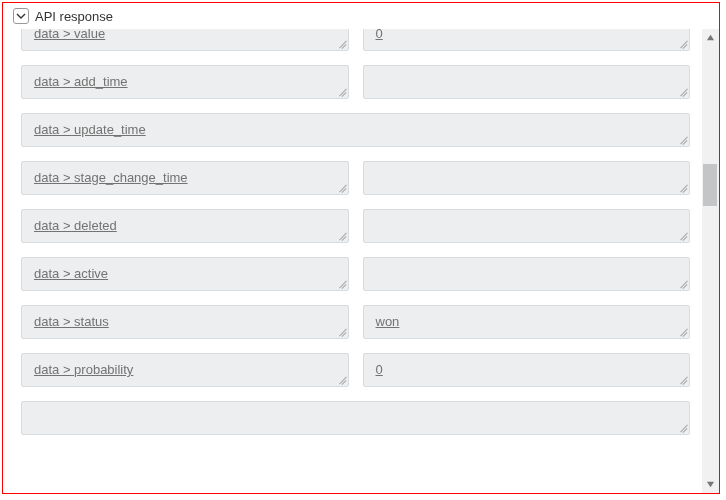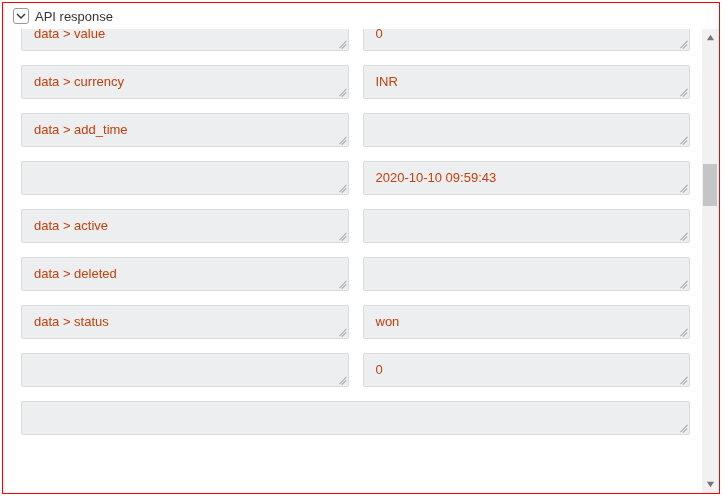--- a/index.html
+++ b/index.html
@@ -58,25 +58,26 @@
       gap: 14px;
       margin-bottom: 14px;
     }
     .row:first-child { margin-top: -12px; }
     .key-cell, .val-cell {
       background: #eceeef;
       border: 1px solid #d9dcde;
       border-radius: 2px;
       height: 34px;
       font-size: 13px;
-      color: #c2410c;
+      color: #737373;
       padding: 8px 12px;
       position: relative;
       overflow: hidden;
       white-space: nowrap;
+      text-decoration: underline;
     }
     .key-cell { flex: 1; }
     .val-cell { flex: 1; }
     .resize-handle {
       position: absolute;
       right: 2px;
       bottom: 1px;
       width: 9px;
       height: 9px;
       opacity: 0.55;
@@ -139,53 +140,52 @@
   </div>
 
   <div class="scroll-wrap">
     <div class="rows">
 
       <div class="row">
         <div class="key-cell"><span>data &gt; value</span><span class="resize-handle"></span></div>
         <div class="val-cell"><span>0</span><span class="resize-handle"></span></div>
       </div>
 
-      <div class="row">
-        <div class="key-cell"><span>data &gt; currency</span><span class="resize-handle"></span></div>
-        <div class="val-cell"><span>INR</span><span class="resize-handle"></span></div>
-      </div>
 
       <div class="row">
         <div class="key-cell"><span>data &gt; add_time</span><span class="resize-handle"></span></div>
         <div class="val-cell"><span class="resize-handle"></span></div>
       </div>
 
       <div class="row">
-        <div class="key-cell"><span class="resize-handle"></span></div>
-        <div class="val-cell"><span>2020-10-10 09:59:43</span><span class="resize-handle"></span></div>
-      </div>
-
+        <div class="key-cell"><span>data &gt; update_time</span><span class="resize-handle"></span></div>
+      </div>
+
+      <div class="row">
+        <div class="key-cell"><span>data &gt; stage_change_time</span><span class="resize-handle"></span></div>
+        <div class="val-cell"><span></span><span class="resize-handle"></span></div>
+      </div>
+
+      <div class="row">
+        <div class="key-cell"><span>data &gt; deleted</span><span class="resize-handle"></span></div>
+        <div class="val-cell"><span></span><span class="resize-handle"></span></div>
+      </div>
 
       <div class="row">
         <div class="key-cell"><span>data &gt; active</span><span class="resize-handle"></span></div>
-        <div class="val-cell"><span></span><span class="resize-handle"></span></div>
-      </div>
-
-      <div class="row">
-        <div class="key-cell"><span>data &gt; deleted</span><span class="resize-handle"></span></div>
         <div class="val-cell"><span></span><span class="resize-handle"></span></div>
       </div>
 
       <div class="row">
         <div class="key-cell"><span>data &gt; status</span><span class="resize-handle"></span></div>
         <div class="val-cell"><span>won</span><span class="resize-handle"></span></div>
       </div>
 
       <div class="row">
-        <div class="key-cell"><span class="resize-handle"></span></div>
+        <div class="key-cell"><span>data &gt; probability</span><span class="resize-handle"></span></div>
         <div class="val-cell"><span>0</span><span class="resize-handle"></span></div>
       </div>
 
       <div class="row">
         <div class="val-cell"><span></span><span class="resize-handle"></span></div>
       </div>
 
     </div>
 
     <div class="scrollbar">

